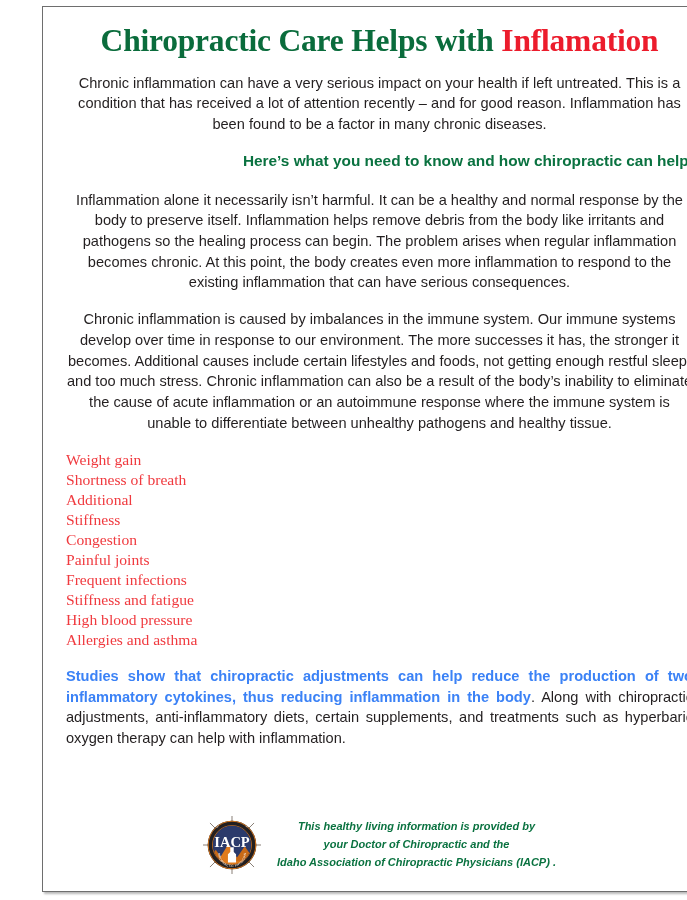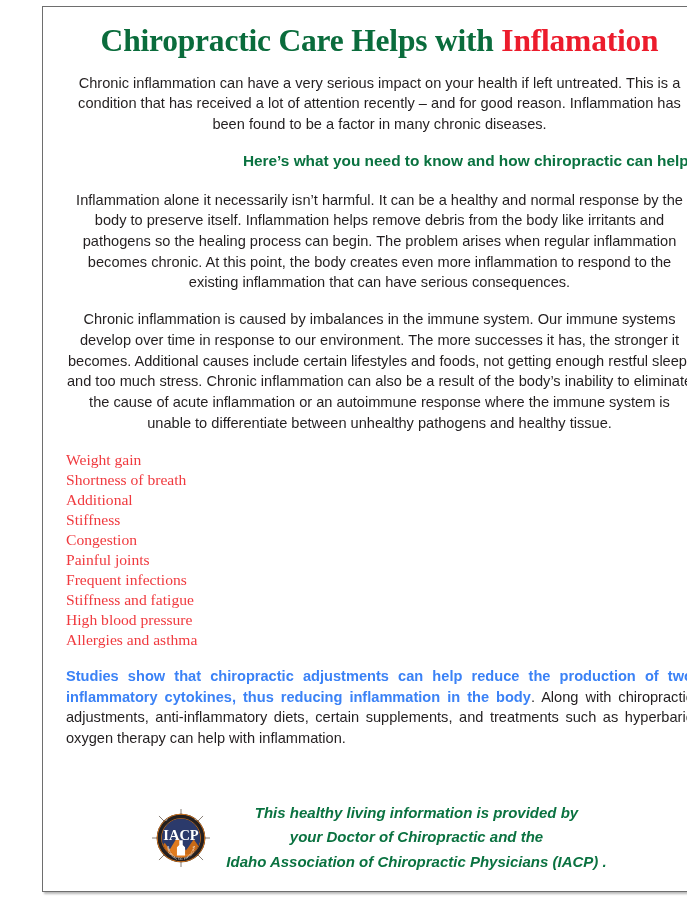--- a/index.html
+++ b/index.html
@@ -114,21 +114,21 @@
   }
   .footer-logo {
     flex: 0 0 auto;
     width: 58px;
     height: 58px;
   }
   .footer-text {
     color: #0a7240;
     font-weight: bold;
     font-style: italic;
-    font-size: 15px;
+    font-size: 11px;
     line-height: 1.62;
     text-align: center;
     white-space: nowrap;
   }
 </style>
 </head>
 <body>
 
 <div class="page">
   <div class="page-frame"></div>

